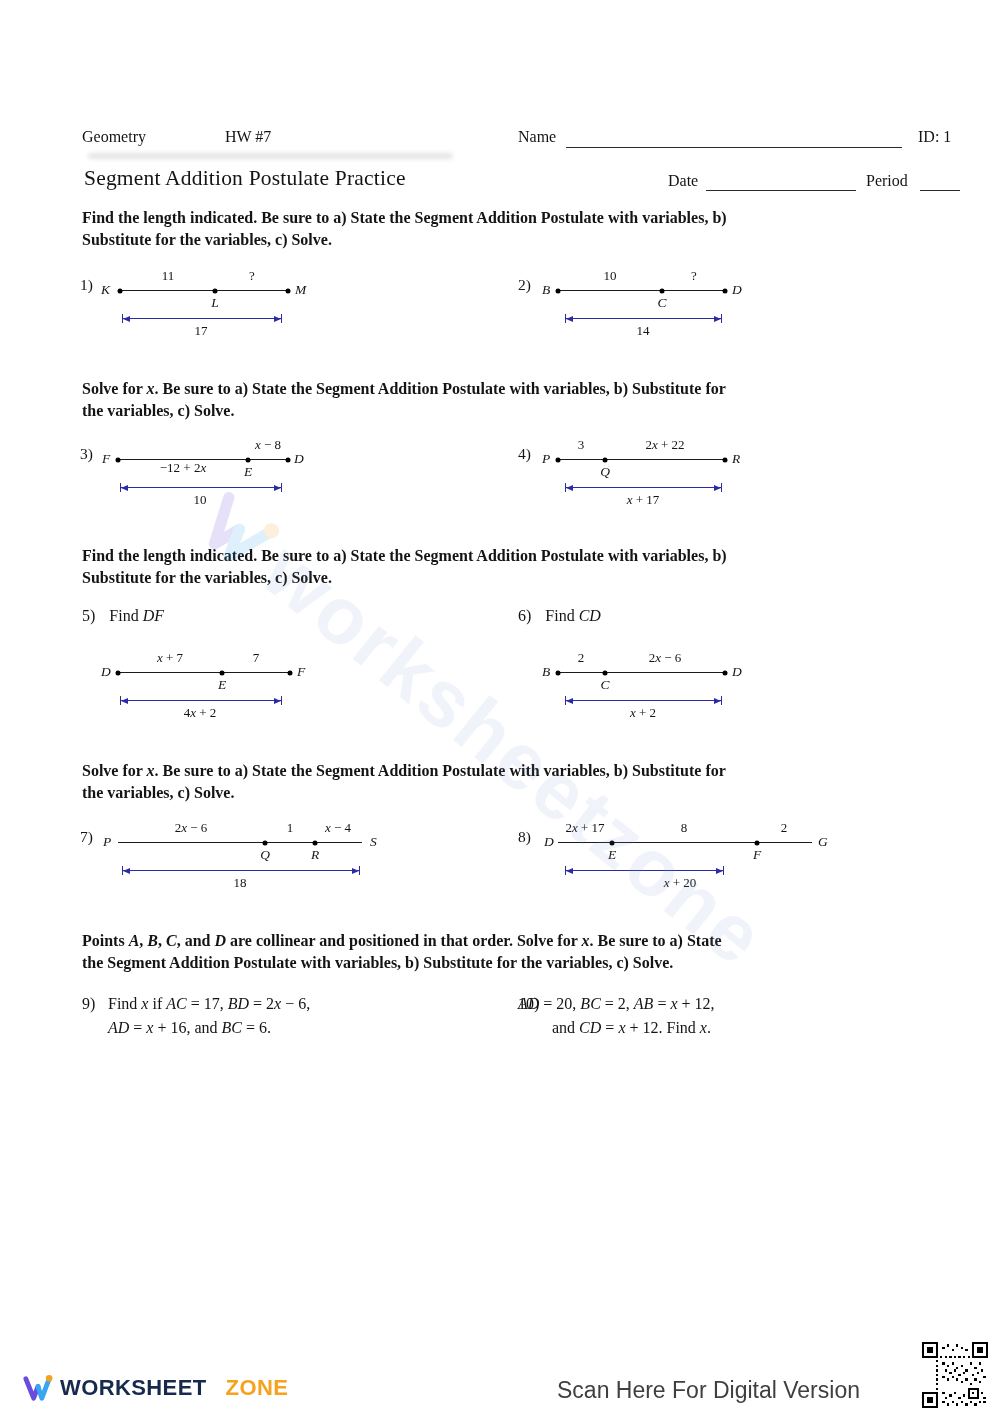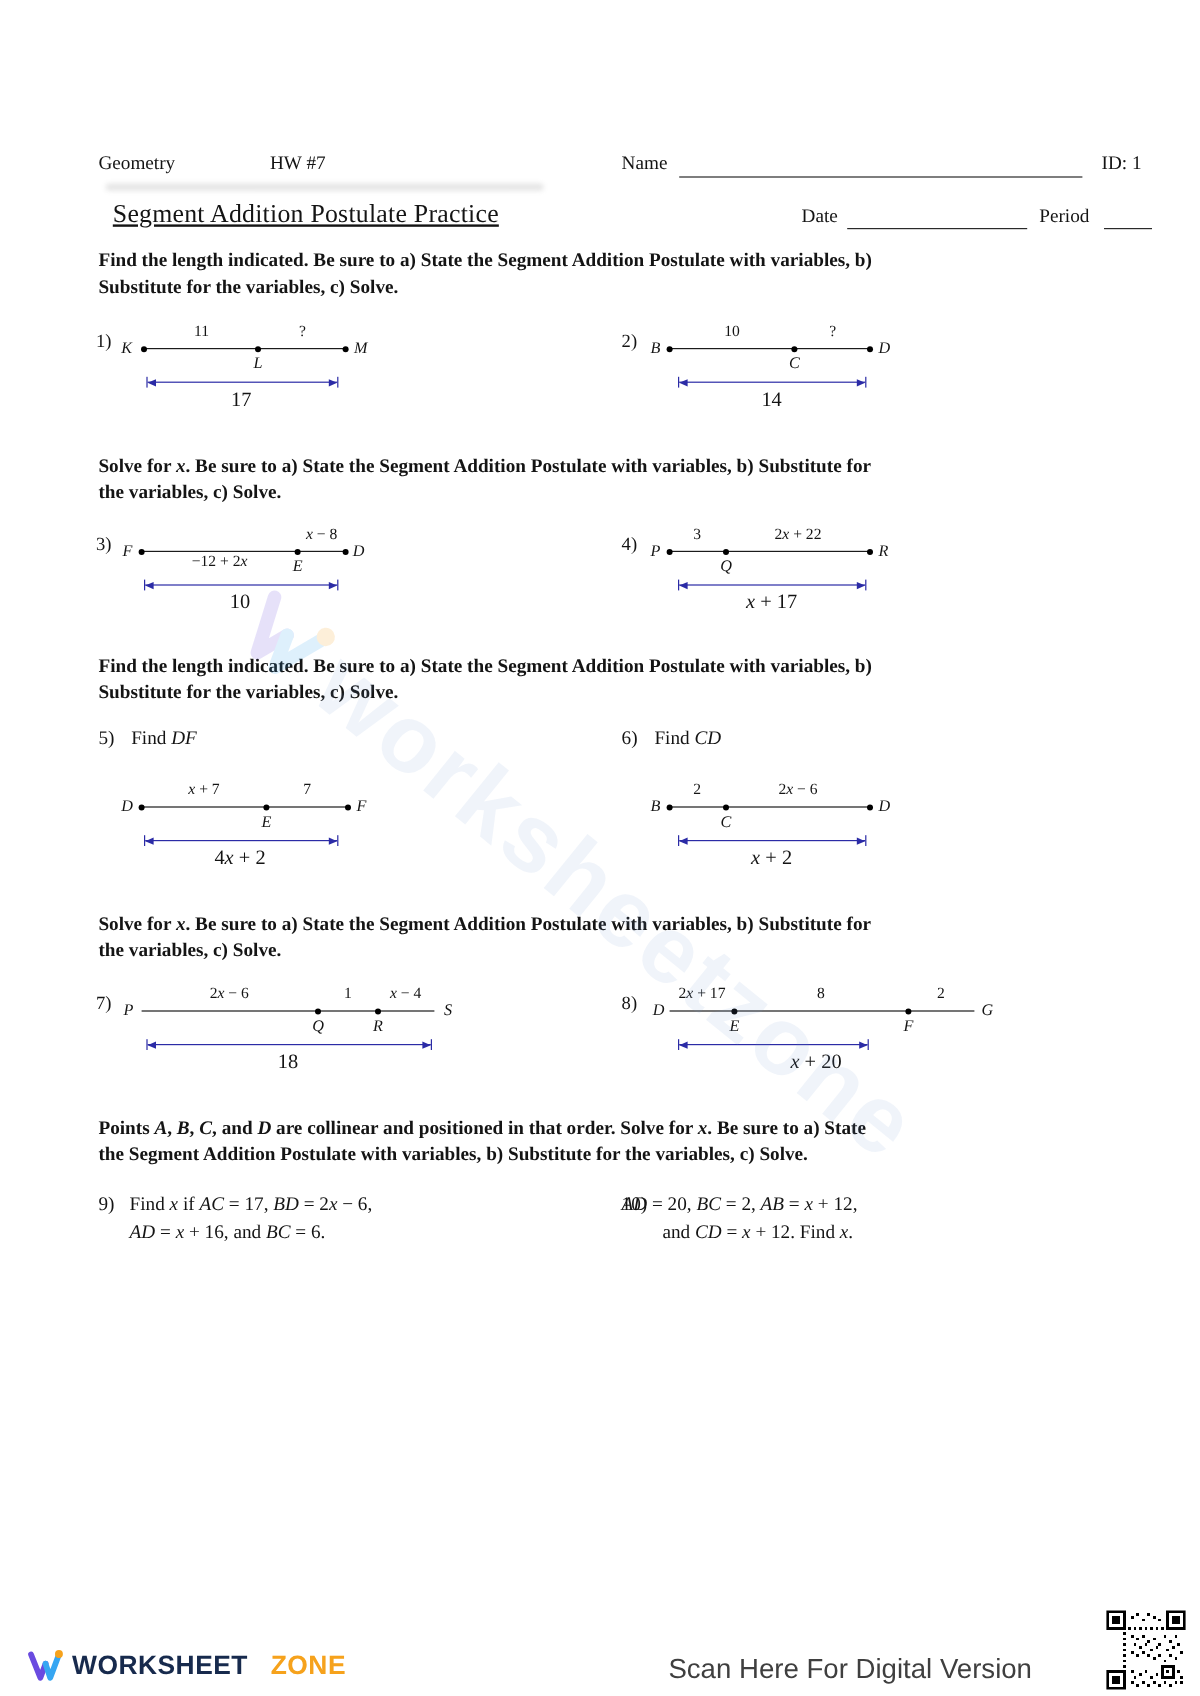--- a/index.html
+++ b/index.html
@@ -21,21 +21,21 @@
   .tl{position:absolute;top:0;font-size:13px;transform:translateX(-50%);white-space:nowrap;}
   .bl{position:absolute;top:27px;font-size:13.5px;transform:translateX(-50%);}
   .dln{position:absolute;top:22px;height:1.3px;background:#1b1b1b;}
   .dt{position:absolute;top:22.5px;width:5px;height:5px;border-radius:50%;background:#000;transform:translate(-50%,-50%);}
   .msr{position:absolute;top:46px;height:9px;border-left:1.3px solid #2b2ba6;border-right:1.3px solid #2b2ba6;
        background:linear-gradient(#2b2ba6,#2b2ba6) center/100% 1.2px no-repeat;}
   .msr::before{content:"";position:absolute;left:0;top:50%;margin-top:-3px;
        border-top:3px solid transparent;border-bottom:3px solid transparent;border-right:7px solid #2b2ba6;}
   .msr::after{content:"";position:absolute;right:0;top:50%;margin-top:-3px;
        border-top:3px solid transparent;border-bottom:3px solid transparent;border-left:7px solid #2b2ba6;}
-  .ml{position:absolute;top:55px;font-size:17px;transform:translateX(-50%);white-space:nowrap;}
+  .ml{position:absolute;top:55px;font-size:13px;transform:translateX(-50%);white-space:nowrap;}
   .smudge{position:absolute;background:#8a8a8a;opacity:.22;filter:blur(2px);border-radius:4px;}
   .wm{position:absolute;left:238px;top:472px;transform:rotate(39deg);transform-origin:0 0;
       display:flex;align-items:center;gap:12px;pointer-events:none;}
   .wm-text{font-family:"Liberation Sans",sans-serif;font-weight:bold;font-size:80px;
       color:rgba(120,155,210,.11);letter-spacing:3px;white-space:nowrap;}
   .brand{position:absolute;left:22px;top:1372px;display:flex;align-items:center;gap:7px;
       font-family:"Liberation Sans",sans-serif;}
   .brand-text{font-size:22px;font-weight:bold;color:#172a4d;letter-spacing:.4px;}
   .brand-zone{color:#f6a21c;}
   .scan{position:absolute;left:557px;top:1377px;font-family:"Liberation Sans",sans-serif;
@@ -49,21 +49,21 @@
 <div class="page">
 
   <div class="smudge" style="left:88px;top:153px;width:365px;height:6px;"></div>
 
   <span class="abs hdr" style="left:82px;top:128px;">Geometry</span>
   <span class="abs hdr" style="left:225px;top:128px;">HW #7</span>
   <span class="abs hdr" style="left:518px;top:128px;">Name</span>
   <div class="uline" style="left:566px;top:147px;width:336px;"></div>
   <span class="abs hdr" style="left:918px;top:128px;">ID: 1</span>
 
-  <span class="abs title" style="left:94px;top:166px;text-decoration:underline;">Segment Addition Postulate Practice</span>
+  <span class="abs title" style="left:84px;top:166px;">Segment Addition Postulate Practice</span>
   <span class="abs hdr" style="left:668px;top:172px;">Date</span>
   <div class="uline" style="left:706px;top:190px;width:150px;"></div>
   <span class="abs hdr" style="left:866px;top:172px;">Period</span>
   <div class="uline" style="left:920px;top:190px;width:40px;"></div>
 
   <div class="instr" style="left:82px;top:207px;">
     <div class="iline"><span>Find the length indicated.  Be sure to a) State the Segment Addition Postulate with variables, b)</span></div>
     <div class="iline"><span>Substitute for the variables, c) Solve.</span></div>
   </div>
 

